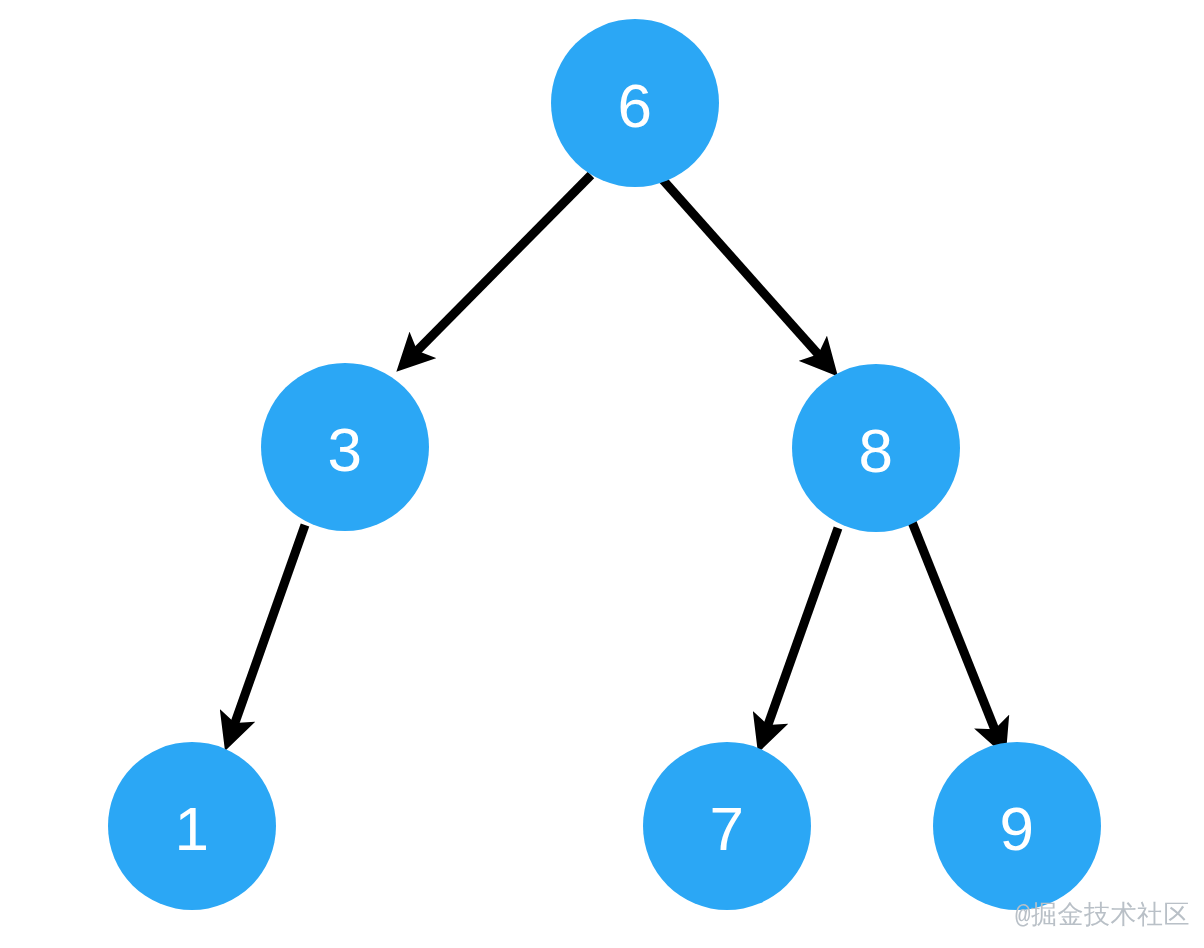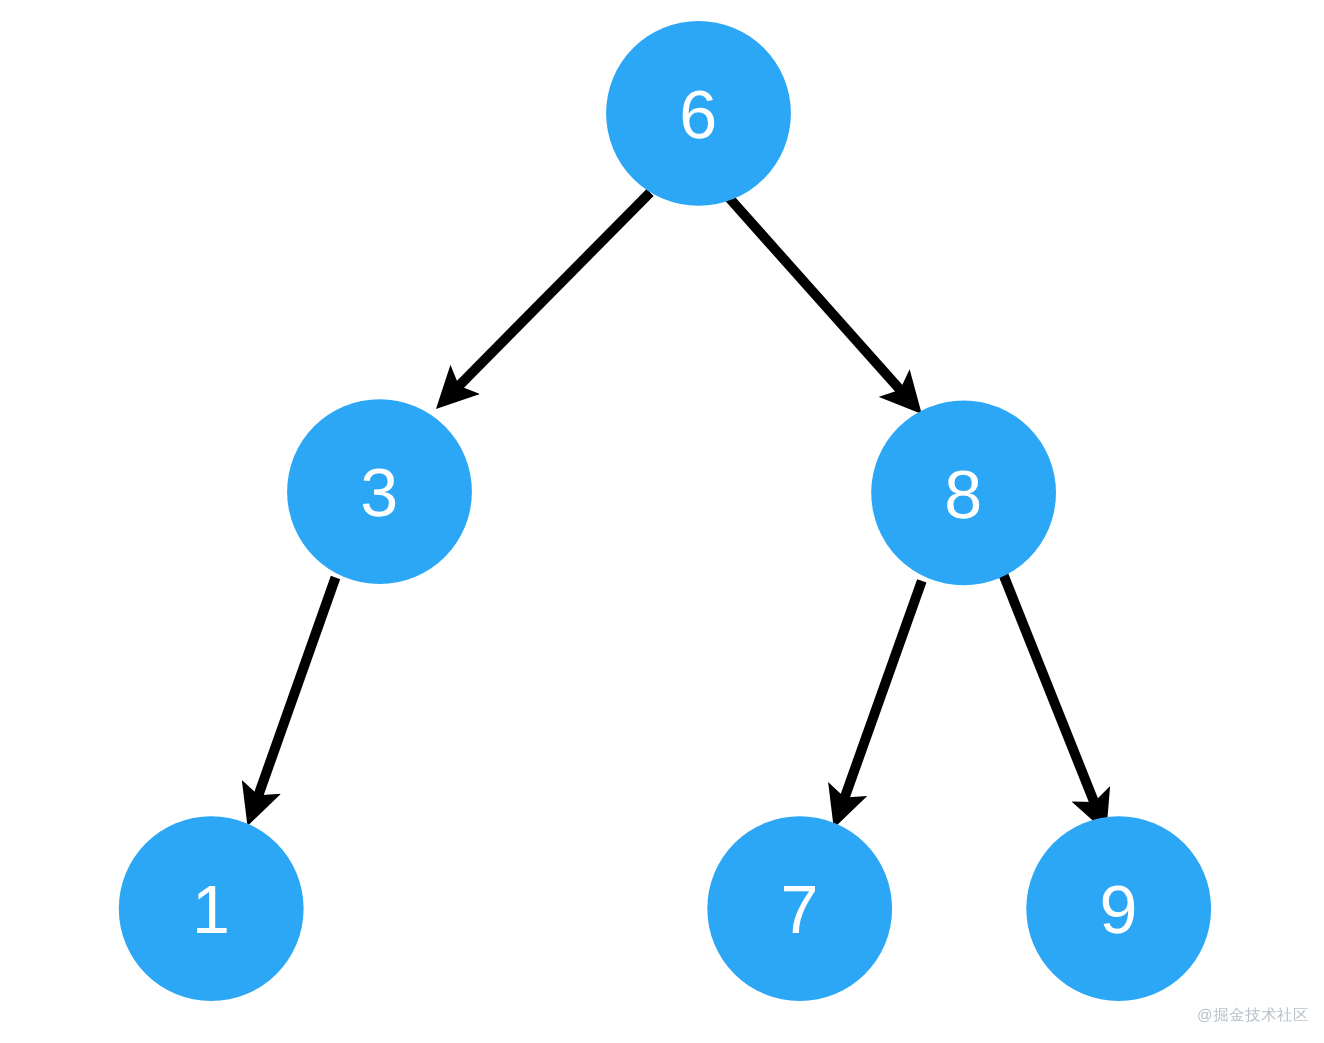--- a/index.html
+++ b/index.html
@@ -37,22 +37,22 @@
     dominant-baseline: central;
     letter-spacing: 0.5px;
   }
   .edge-line {
     stroke-linecap: butt;
   }
   #watermark {
     position: absolute;
     right: 14px;
     bottom: 16px;
-    font-family: Liberation Sans, sans-serif;
-    font-size: 14px;
+    font-family: Liberation Mono, monospace;
+    font-size: 26px;
     color: #b9c0c7;
     letter-spacing: 0.5px;
     white-space: nowrap;
     user-select: none;
   }
 </style>
 </head>
 <body>
 
 <div id="canvas" style="background: rgb(255, 255, 255);">

